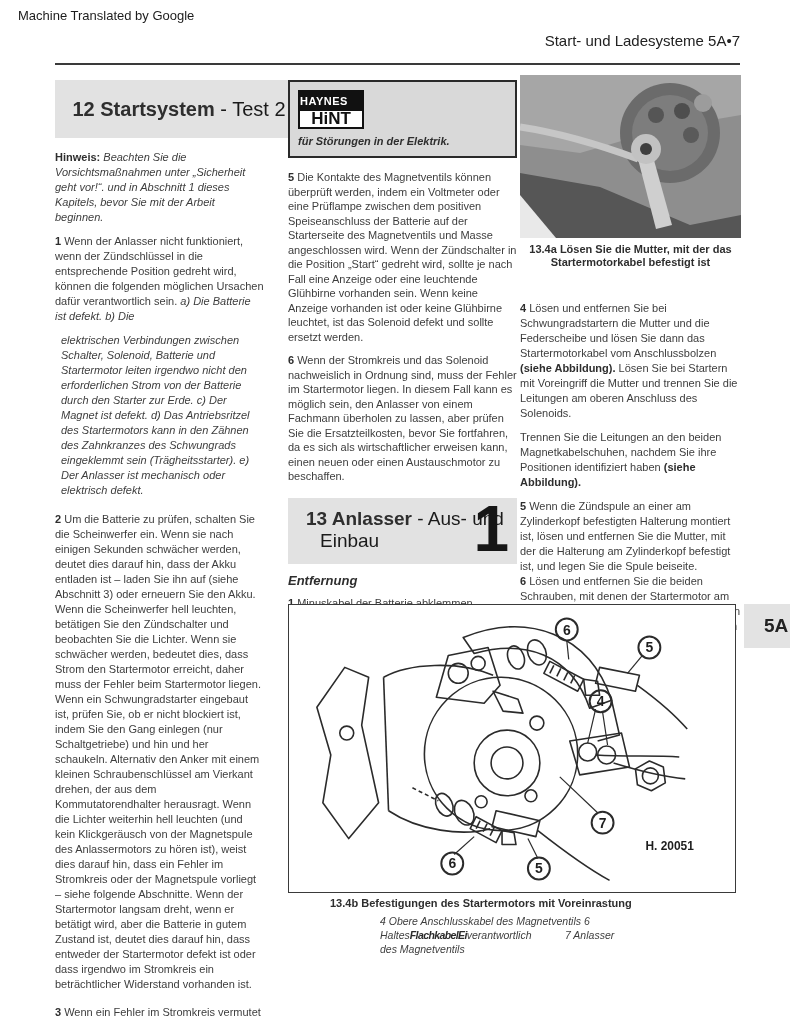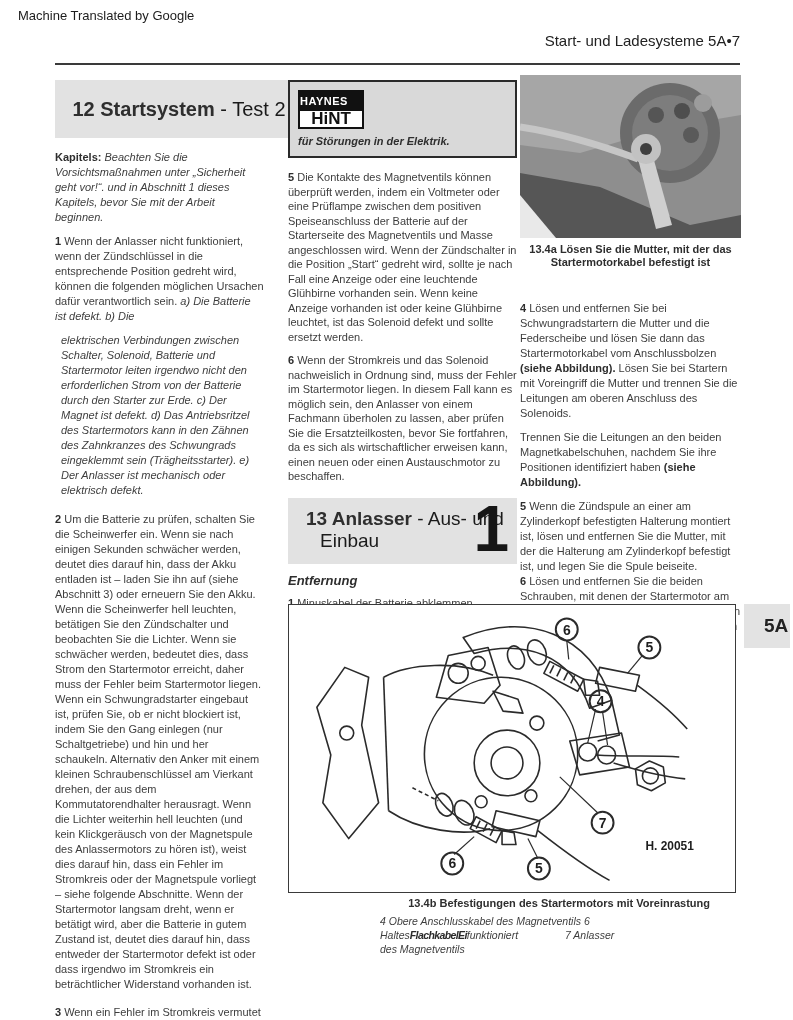--- a/index.html
+++ b/index.html
@@ -40,21 +40,21 @@
            color:#2e2e2e;margin-top:5px;}
 
   .entf{font-size:13px;margin:4px 0 8px 0;}
 
   .tab5a{left:744px;top:604px;width:46px;height:44px;background:#e3e3e3;
          font-size:19px;font-weight:700;color:#222;line-height:44px;padding-left:20px;
          box-sizing:border-box;}
 
   .diagram-box{left:288px;top:604px;width:448px;height:289px;border:1px solid #3a3a3a;
                box-sizing:border-box;background:#fff;}
-  .diag-caption{left:330px;top:897px;width:380px;text-align:right;font-weight:700;
+  .diag-caption{left:330px;top:897px;width:380px;text-align:left;font-weight:700;
                 font-size:11px;color:#2e2e2e;}
   .legend{left:380px;top:914px;width:330px;font-size:10.5px;font-style:italic;
           line-height:14px;color:#3d3d3d;}
   .legend .garble{font-weight:700;letter-spacing:-0.6px;color:#2a2a2a;}
   .legend .l2b{position:absolute;left:185px;top:14px;}
 
   svg text{font-family:"Liberation Sans",sans-serif;}
 </style>
 </head>
 <body>
@@ -63,21 +63,21 @@
 
   <div class="abs mt-note">Machine Translated by Google</div>
   <div class="abs hdr-title">Start- und Ladesysteme 5A•7</div>
   <div class="abs hdr-rule"></div>
 
   <div class="abs col col-left">
     <div class="section-box box12">
       <span class="b">12 Startsystem</span><span> - Test 2</span>
     </div>
     <p>
-      <span class="b">Kapitels:</span>
+      <span class="b">Hinweis:</span>
       <span class="i">Beachten Sie die Vorsichtsmaßnahmen unter „Sicherheit geht vor!“. und in Abschnitt 1 dieses Kapitels, bevor Sie mit der Arbeit beginnen.</span>
     </p>
     <p>
       <span class="b">1</span>
       <span>Wenn der Anlasser nicht funktioniert, wenn der Zündschlüssel in die entsprechende Position gedreht wird, können die folgenden möglichen Ursachen dafür verantwortlich sein.</span>
       <span class="i">a) Die Batterie ist defekt. b) Die</span>
     </p>
     <p class="i" style="padding-left:6px;">elektrischen Verbindungen zwischen Schalter, Solenoid, Batterie und Startermotor leiten irgendwo nicht den erforderlichen Strom von der Batterie durch den Starter zur Erde. c) Der Magnet ist defekt. d) Das Antriebsritzel des Startermotors kann in den Zähnen des Zahnkranzes des Schwungrads eingeklemmt sein (Trägheitsstarter). e) Der Anlasser ist mechanisch oder elektrisch defekt.</p>
     <p style="margin-top:14px;">
       <span class="b">2</span>
@@ -247,18 +247,18 @@
         <text x="315" y="223">7</text>
         <text x="164" y="264">6</text>
         <text x="251" y="269">5</text>
         <text x="358" y="245" font-size="12" text-anchor="start">H. 20051</text>
       </g>
     </svg>
   </div>
 
   <div class="abs diag-caption">13.4b Befestigungen des Startermotors mit Voreinrastung</div>
   <div class="abs legend">
-    <span>4 Obere Anschlusskabel des Magnetventils 6 Haltes</span><span class="garble">FlachkabelEi</span><span>funktioniert</span><br>
+    <span>4 Obere Anschlusskabel des Magnetventils 6 Haltes</span><span class="garble">FlachkabelEi</span><span>verantwortlich</span><br>
     <span>des Magnetventils</span>
     <span class="l2b">7 Anlasser</span>
   </div>
 
 </div>
 
 </body></html>

